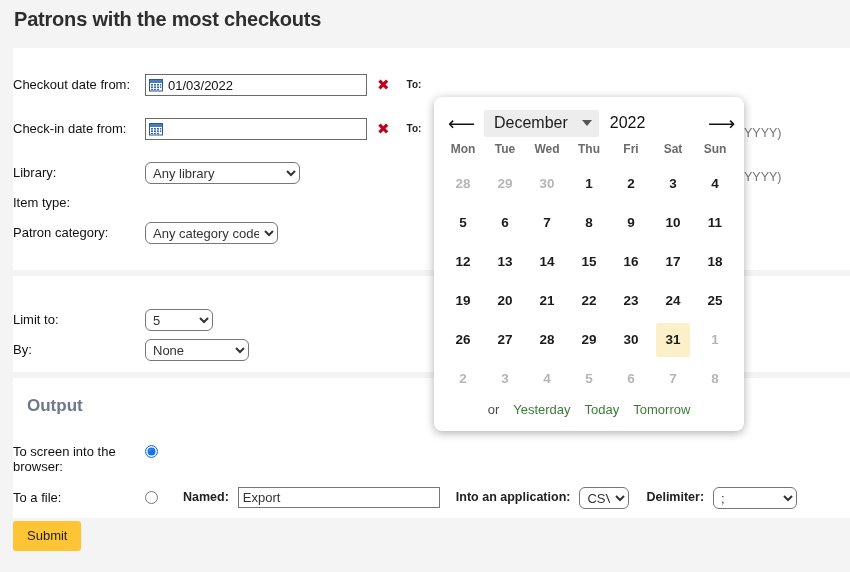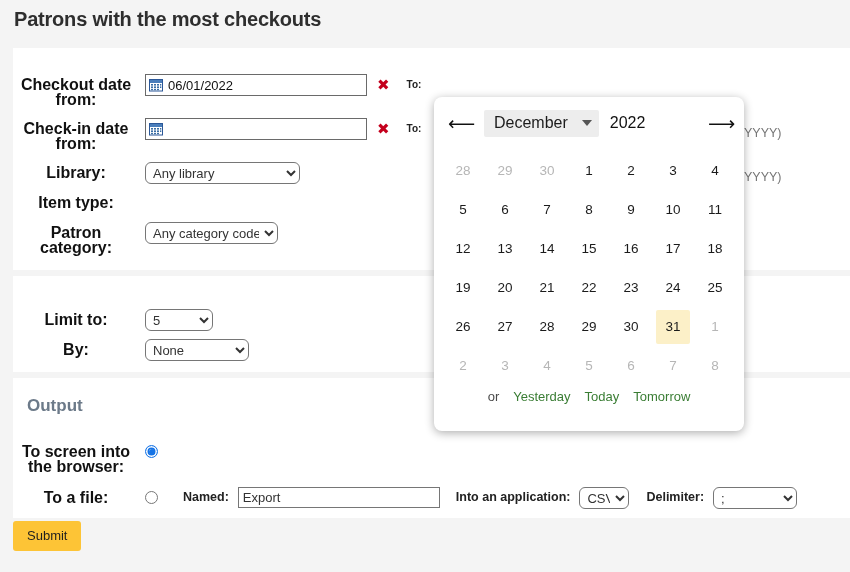--- a/index.html
+++ b/index.html
@@ -48,23 +48,23 @@
   }
 
   
   .row {
     position: absolute;
     display: flex;
     align-items: flex-start;
   }
   .lbl {
     width: 132px;
-    text-align: center;
-    font-weight: bold;
-    font-size: 16px;
+    text-align: left;
+    font-weight: normal;
+    font-size: 13px;
     color: #111;
     line-height: 15px;
     padding-top: 3px;
     padding-right: 6px;
     flex: none;
   }
 
   
   .dateinput {
     position: relative;
@@ -287,20 +287,21 @@
     font-size: 13.5px;
     color: #1b1b1b;
     cursor: pointer;
   }
   .dp-cell .inner {
     width: 34px; height: 34px;
     display: flex;
     align-items: center;
     justify-content: center;
     border-radius: 2px;
+    font-weight: bold;
   }
   .dp-cell.muted { color: #b6b6b6; }
   .dp-cell.sel .inner { background: #fcf0c8; color: #1b1b1b; }
 
   #dp-footer {
     display: flex;
     align-items: center;
     justify-content: center;
     gap: 14px;
     margin-top: 4px;
@@ -335,21 +336,21 @@
             <rect x="2" y="8.4" width="2" height="1.6"></rect>
               <rect x="5" y="8.4" width="2" height="1.6"></rect>
             <rect x="8" y="8.4" width="2" height="1.6"></rect>
               <rect x="11" y="8.4" width="1.3" height="1.6"></rect>
             <rect x="2" y="10.8" width="2" height="1.4"></rect>
               <rect x="5" y="10.8" width="2" height="1.4"></rect>
             <rect x="8" y="10.8" width="2" height="1.4"></rect>
           </g>
         </svg>
       </span>
-      <span class="dateval">06/01/2022</span>
+      <span class="dateval">01/03/2022</span>
     </div>
     <span class="xmark">✖</span>
     <span class="to-lbl">To:</span>
   </div>
 
   <div class="dateinput focused" style="position:absolute; left:434px; top:72px; width:222px;">
     <span class="cal-ico">
       <svg width="14" height="14" viewBox="0 0 14 14">
         <rect x="0.5" y="1.5" width="13" height="11.5" fill="#ffffff" stroke="#2b5797" stroke-width="1"></rect>
         <rect x="1" y="2" width="12" height="3" fill="#4a7ebb"></rect>
@@ -478,20 +479,29 @@
   <div id="dp-header">
     <span class="dp-arrow">⟵</span>
     <div id="dp-month-wrap">
       <span id="dp-month">December</span>
       <span class="tri-down"></span>
     </div>
     <span id="dp-year">2022</span>
     <span class="dp-arrow" id="dp-next">⟶</span>
   </div>
 
+  <div id="dp-daynames">
+      <div>Mon</div>
+      <div>Tue</div>
+      <div>Wed</div>
+      <div>Thu</div>
+      <div>Fri</div>
+      <div>Sat</div>
+      <div>Sun</div>
+    </div>
   <div id="dp-grid">
       <div class="dp-cell muted">
         <span class="inner">28</span>
       </div>
       <div class="dp-cell muted">
         <span class="inner">29</span>
       </div>
       <div class="dp-cell muted">
         <span class="inner">30</span>
       </div>

